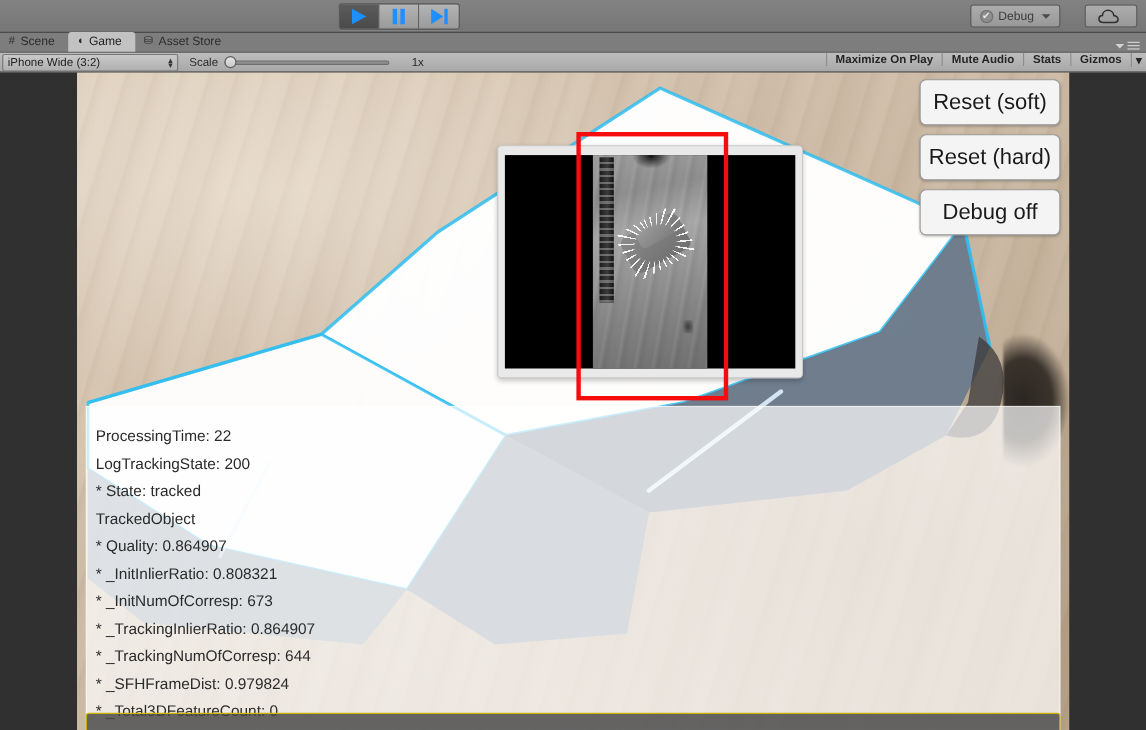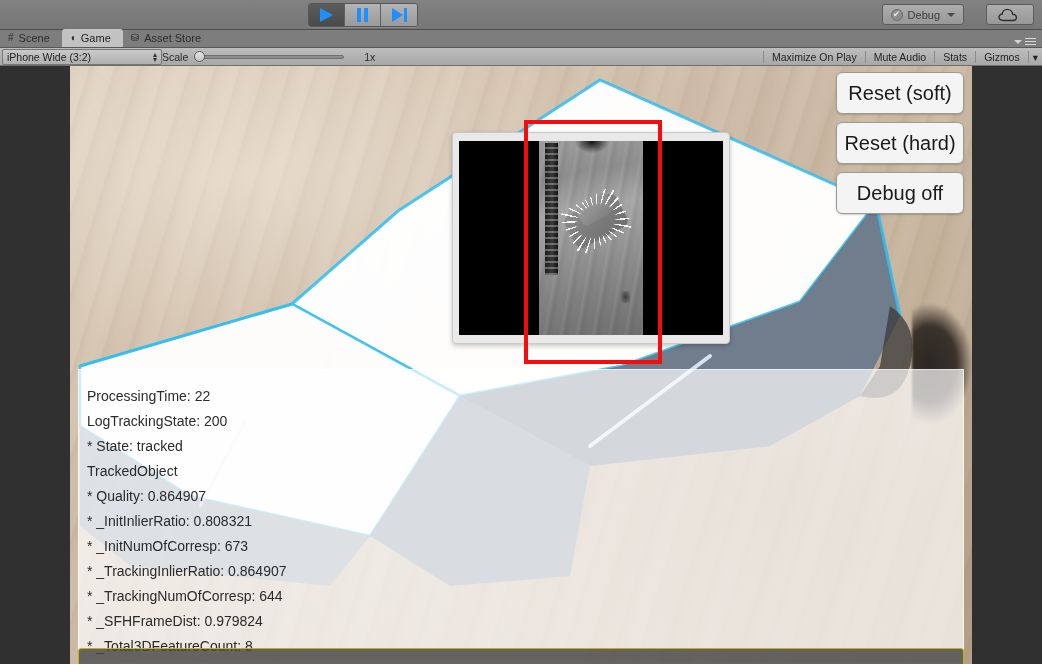--- a/index.html
+++ b/index.html
@@ -84,26 +84,26 @@
     display: flex; align-items: center; font-size: 10.5px; color: #2a2a2a;
   }
   .aspect-dd {
     width: 160px; height: 16px; margin-left: 2px;
     background: linear-gradient(#c9c9c9, #b0b0b0);
     border: 1px solid #767676; border-radius: 2px;
     display: flex; align-items: center; padding: 0 4px;
     font-size: 10.5px; color: #222;
   }
   .updown { margin-left: auto; display: flex; flex-direction: column; line-height: 5px; font-size: 8px; color: #333; }
-  .scale-label { }
+  .scale-label { margin-left: 10px; }
   .slider-wrap { position: relative; margin-left: 6px; width: 150px; height: 12px; display: flex; align-items: center; }
   .slider-track { width: 100%; height: 4px; background: #8f8f8f; border: 1px solid #6f6f6f; border-radius: 2px; }
   .slider-knob { position: absolute; left: 0; width: 11px; height: 11px; border-radius: 50%; background: linear-gradient(#e4e4e4,#c6c6c6); border: 1px solid #5f5f5f; }
   .scale-val { margin-left: 20px; font-size: 10.5px; }
-  .gbar-right { margin-left: auto; display: flex; align-items: center; height: 18px; }
+  .gbar-right { margin-left: auto; display: flex; align-items: flex-start; height: 18px; font-weight: bold; }
   .gbtn {
     display: flex; align-items: center; padding: 0 8px;
     border-left: 1px solid #8c8c8c; font-size: 10.5px; color: #242424;
   }
   .gbtn.caret-only { padding: 0 4px; }
 
   
   .gameview {
     position: absolute; left: 70px; top: 66px; width: 902px; height: 598px;
     overflow: hidden;
@@ -379,21 +379,21 @@
       <div class="line">ProcessingTime: 22</div>
       <div class="line">LogTrackingState: 200</div>
       <div class="line">* State: tracked</div>
       <div class="line">TrackedObject</div>
       <div class="line">* Quality: 0.864907</div>
       <div class="line">* _InitInlierRatio: 0.808321</div>
       <div class="line">* _InitNumOfCorresp: 673</div>
       <div class="line">* _TrackingInlierRatio: 0.864907</div>
       <div class="line">* _TrackingNumOfCorresp: 644</div>
       <div class="line">* _SFHFrameDist: 0.979824</div>
-      <div class="line">* _Total3DFeatureCount: 8</div>
+      <div class="line">* _Total3DFeatureCount: 0</div>
       <div class="line">* _NumberOfTemplates: 45</div>
     </div>
 
     <div class="warn-bar">
       <span>No calibration available for device</span>
     </div>
 
   </div>
 </div>
 

